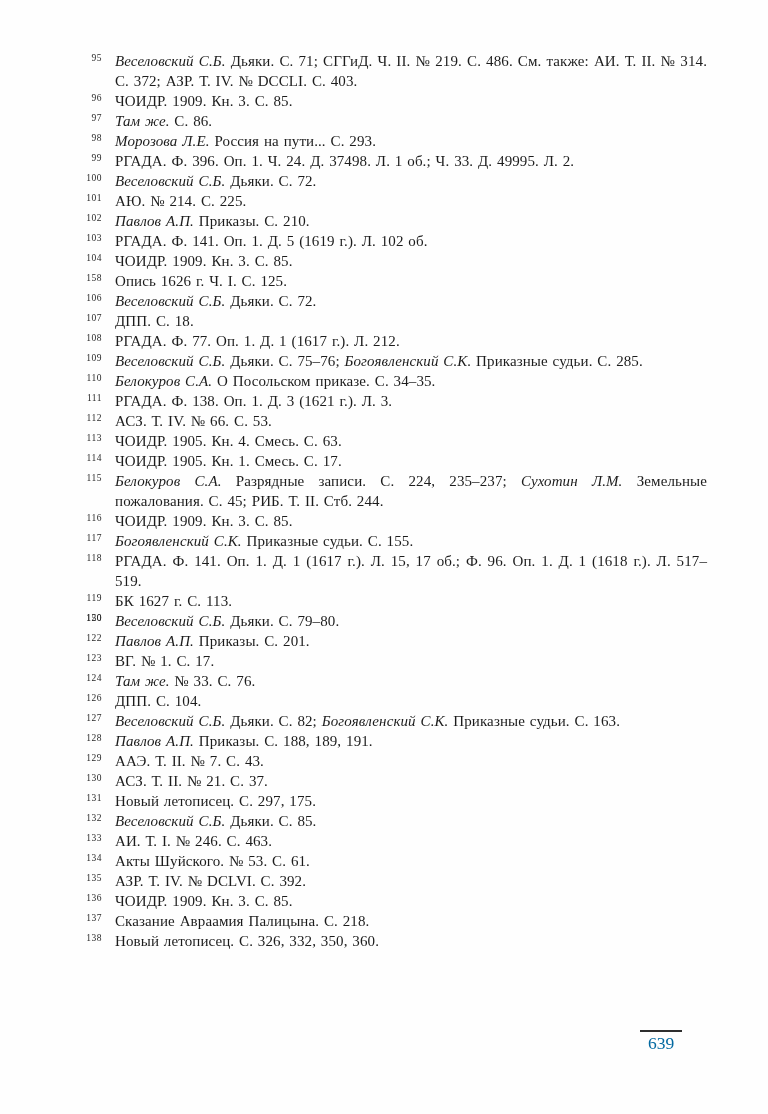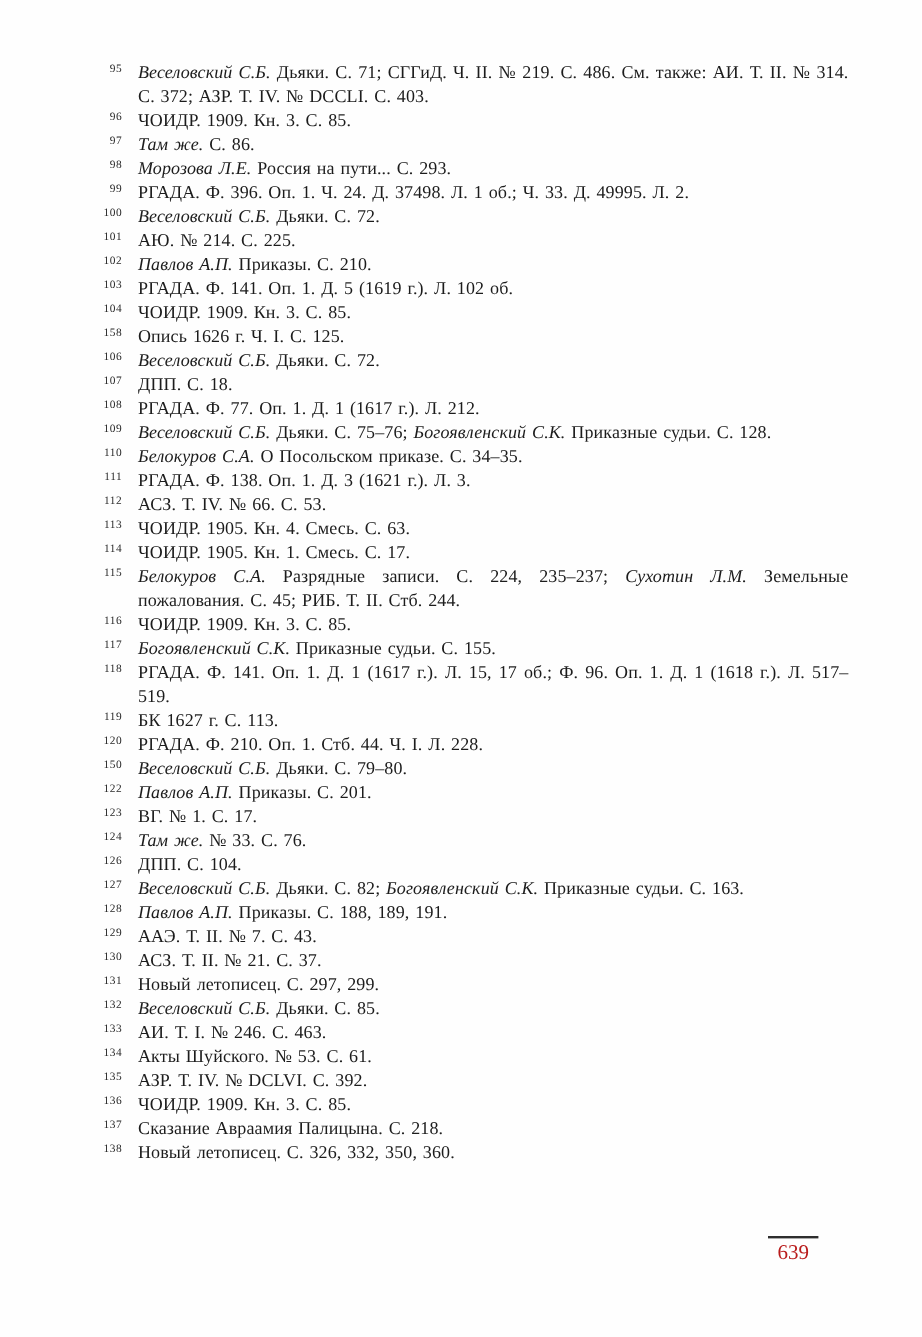--- a/index.html
+++ b/index.html
@@ -49,21 +49,21 @@
   .folio {
     position: absolute;
     left: 640px;
     top: 1030px;
     width: 42px;
     text-align: center;
     border-top: 2px solid #2e2e2e;
     padding-top: 1px;
     font-family: "Liberation Serif", "DejaVu Serif", serif;
     font-size: 17.5px;
-    color: #b91c1c;
+    color: #0369a1;
   }
 </style>
 </head>
 <body>
 
 <div class="page">
   <div class="footnote-list">
       <div class="footnote"><span class="fn-num">95</span><span class="fn-text"><i>Веселовский С.Б.</i><span> Дьяки. С. 71; СГГиД. Ч. II. № 219. С. 486. См. также: АИ. Т. II. № 314. С. 372; АЗР. Т. IV. № DCCLI. С. 403.</span></span></div>
       <div class="footnote"><span class="fn-num">96</span><span class="fn-text"><span>ЧОИДР. 1909. Кн. 3. С. 85.</span></span></div>
       <div class="footnote"><span class="fn-num">97</span><span class="fn-text"><i>Там же.</i><span> С. 86.</span></span></div>
@@ -71,42 +71,42 @@
       <div class="footnote"><span class="fn-num">99</span><span class="fn-text"><span>РГАДА. Ф. 396. Оп. 1. Ч. 24. Д. 37498. Л. 1 об.; Ч. 33. Д. 49995. Л. 2.</span></span></div>
       <div class="footnote"><span class="fn-num">100</span><span class="fn-text"><i>Веселовский С.Б.</i><span> Дьяки. С. 72.</span></span></div>
       <div class="footnote"><span class="fn-num">101</span><span class="fn-text"><span>АЮ. № 214. С. 225.</span></span></div>
       <div class="footnote"><span class="fn-num">102</span><span class="fn-text"><i>Павлов А.П.</i><span> Приказы. С. 210.</span></span></div>
       <div class="footnote"><span class="fn-num">103</span><span class="fn-text"><span>РГАДА. Ф. 141. Оп. 1. Д. 5 (1619 г.). Л. 102 об.</span></span></div>
       <div class="footnote"><span class="fn-num">104</span><span class="fn-text"><span>ЧОИДР. 1909. Кн. 3. С. 85.</span></span></div>
       <div class="footnote"><span class="fn-num">158</span><span class="fn-text"><span>Опись 1626 г. Ч. I. С. 125.</span></span></div>
       <div class="footnote"><span class="fn-num">106</span><span class="fn-text"><i>Веселовский С.Б.</i><span> Дьяки. С. 72.</span></span></div>
       <div class="footnote"><span class="fn-num">107</span><span class="fn-text"><span>ДПП. С. 18.</span></span></div>
       <div class="footnote"><span class="fn-num">108</span><span class="fn-text"><span>РГАДА. Ф. 77. Оп. 1. Д. 1 (1617 г.). Л. 212.</span></span></div>
-      <div class="footnote"><span class="fn-num">109</span><span class="fn-text"><i>Веселовский С.Б.</i><span> Дьяки. С. 75–76; </span><i>Богоявленский С.К.</i><span> Приказные судьи. С. 128.</span></span></div>
+      <div class="footnote"><span class="fn-num">109</span><span class="fn-text"><i>Веселовский С.Б.</i><span> Дьяки. С. 75–76; </span><i>Богоявленский С.К.</i><span> Приказные судьи. С. 285.</span></span></div>
       <div class="footnote"><span class="fn-num">110</span><span class="fn-text"><i>Белокуров С.А.</i><span> О Посольском приказе. С. 34–35.</span></span></div>
       <div class="footnote"><span class="fn-num">111</span><span class="fn-text"><span>РГАДА. Ф. 138. Оп. 1. Д. 3 (1621 г.). Л. 3.</span></span></div>
       <div class="footnote"><span class="fn-num">112</span><span class="fn-text"><span>АСЗ. Т. IV. № 66. С. 53.</span></span></div>
       <div class="footnote"><span class="fn-num">113</span><span class="fn-text"><span>ЧОИДР. 1905. Кн. 4. Смесь. С. 63.</span></span></div>
       <div class="footnote"><span class="fn-num">114</span><span class="fn-text"><span>ЧОИДР. 1905. Кн. 1. Смесь. С. 17.</span></span></div>
       <div class="footnote"><span class="fn-num">115</span><span class="fn-text"><i>Белокуров С.А.</i><span> Разрядные записи. С. 224, 235–237; </span><i>Сухотин Л.М.</i><span> Земель­ные пожалования. С. 45; РИБ. Т. II. Стб. 244.</span></span></div>
       <div class="footnote"><span class="fn-num">116</span><span class="fn-text"><span>ЧОИДР. 1909. Кн. 3. С. 85.</span></span></div>
       <div class="footnote"><span class="fn-num">117</span><span class="fn-text"><i>Богоявленский С.К.</i><span> Приказные судьи. С. 155.</span></span></div>
       <div class="footnote"><span class="fn-num">118</span><span class="fn-text"><span>РГАДА. Ф. 141. Оп. 1. Д. 1 (1617 г.). Л. 15, 17 об.; Ф. 96. Оп. 1. Д. 1 (1618 г.). Л. 517–519.</span></span></div>
       <div class="footnote"><span class="fn-num">119</span><span class="fn-text"><span>БК 1627 г. С. 113.</span></span></div>
-      <div class="footnote"><span class="fn-num">120</span><span class="fn-text"><span>РГАДА. Ф. 210. Оп. 1. Стб. 44. Ч. I. Л. 228.</span></span></div>
+      <div class="footnote"><span class="fn-num">120</span></div>
       <div class="footnote"><span class="fn-num">150</span><span class="fn-text"><i>Веселовский С.Б.</i><span> Дьяки. С. 79–80.</span></span></div>
       <div class="footnote"><span class="fn-num">122</span><span class="fn-text"><i>Павлов А.П.</i><span> Приказы. С. 201.</span></span></div>
       <div class="footnote"><span class="fn-num">123</span><span class="fn-text"><span>ВГ. № 1. С. 17.</span></span></div>
       <div class="footnote"><span class="fn-num">124</span><span class="fn-text"><i>Там же.</i><span> № 33. С. 76.</span></span></div>
       <div class="footnote"><span class="fn-num">126</span><span class="fn-text"><span>ДПП. С. 104.</span></span></div>
       <div class="footnote"><span class="fn-num">127</span><span class="fn-text"><i>Веселовский С.Б.</i><span> Дьяки. С. 82; </span><i>Богоявленский С.К.</i><span> Приказные судьи. С. 163.</span></span></div>
       <div class="footnote"><span class="fn-num">128</span><span class="fn-text"><i>Павлов А.П.</i><span> Приказы. С. 188, 189, 191.</span></span></div>
       <div class="footnote"><span class="fn-num">129</span><span class="fn-text"><span>ААЭ. Т. II. № 7. С. 43.</span></span></div>
       <div class="footnote"><span class="fn-num">130</span><span class="fn-text"><span>АСЗ. Т. II. № 21. С. 37.</span></span></div>
-      <div class="footnote"><span class="fn-num">131</span><span class="fn-text"><span>Новый летописец. С. 297, 299.</span></span></div>
+      <div class="footnote"><span class="fn-num">131</span><span class="fn-text"><span>Новый летописец. С. 297, 175.</span></span></div>
       <div class="footnote"><span class="fn-num">132</span><span class="fn-text"><i>Веселовский С.Б.</i><span> Дьяки. С. 85.</span></span></div>
       <div class="footnote"><span class="fn-num">133</span><span class="fn-text"><span>АИ. Т. I. № 246. С. 463.</span></span></div>
       <div class="footnote"><span class="fn-num">134</span><span class="fn-text"><span>Акты Шуйского. № 53. С. 61.</span></span></div>
       <div class="footnote"><span class="fn-num">135</span><span class="fn-text"><span>АЗР. Т. IV. № DCLVI. С. 392.</span></span></div>
       <div class="footnote"><span class="fn-num">136</span><span class="fn-text"><span>ЧОИДР. 1909. Кн. 3. С. 85.</span></span></div>
       <div class="footnote"><span class="fn-num">137</span><span class="fn-text"><span>Сказание Авраамия Палицына. С. 218.</span></span></div>
       <div class="footnote"><span class="fn-num">138</span><span class="fn-text"><span>Новый летописец. С. 326, 332, 350, 360.</span></span></div>
     </div>
   <div class="folio">639</div>
 </div>

